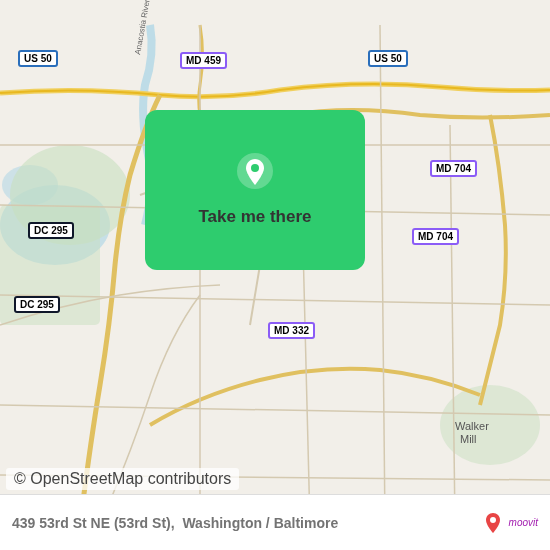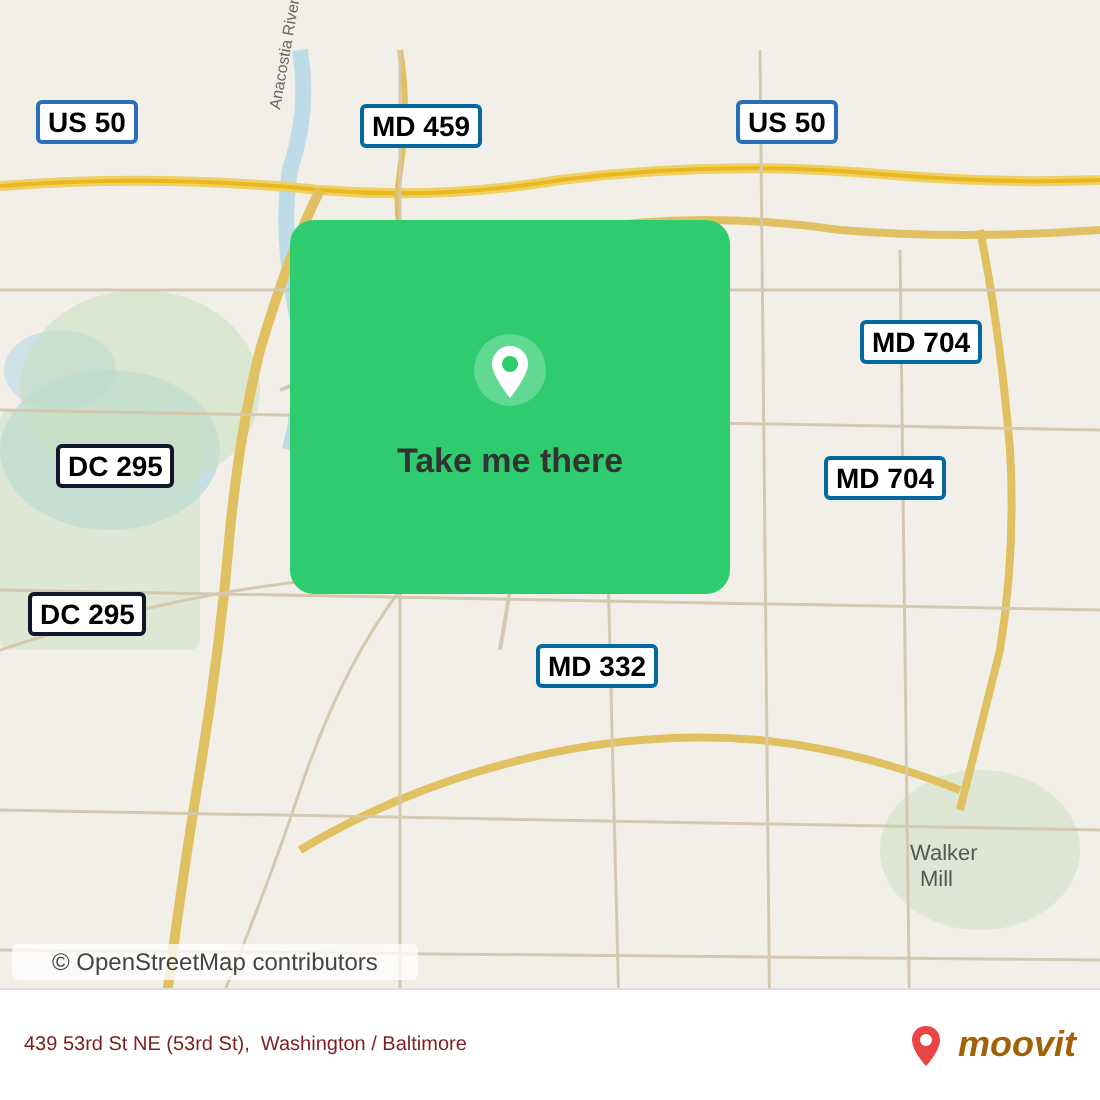--- a/index.html
+++ b/index.html
@@ -33,21 +33,21 @@
       width: 100%;
       height: 100%;
     }
 
     
     .location-card {
       position: absolute;
       top: 110px;
       left: 145px;
       width: 220px;
-      height: 187px;
+      height: 160px;
       background-color: #2ecc6e;
       border-radius: 12px;
       display: flex;
       flex-direction: column;
       align-items: center;
       justify-content: center;
       gap: 10px;
       z-index: 10;
     }
 
@@ -79,78 +79,78 @@
       background: #fff;
       border-top: 1px solid #ddd;
       display: flex;
       align-items: center;
       justify-content: space-between;
       padding: 0 12px;
       z-index: 20;
     }
 
     .address-text {
-      font-size: 10px;
-      color: #7f1d1d;
-      font-weight: 400;
+      font-size: 14px;
+      color: #737373;
+      font-weight: 700;
       flex: 1;
     }
 
     .moovit-logo {
       display: flex;
       align-items: center;
       gap: 4px;
       flex-shrink: 0;
     }
 
     .moovit-pin {
       width: 24px;
       height: 24px;
     }
 
     .moovit-text {
-      font-size: 18px;
-      font-weight: bold;
-      color: #a16207;
+      font-size: 10px;
+      font-weight: normal;
+      color: #a21caf;
       font-style: italic;
     }
 
     
     .osm-attr {
       position: absolute;
       bottom: 60px;
       left: 6px;
-      font-size: 12px;
+      font-size: 16px;
       color: #444;
       background: rgba(255,255,255,0.75);
-      padding: 2px 20px;
+      padding: 2px 8px;
       border-radius: 3px;
       z-index: 15;
     }
 
     
     .highway-label {
       position: absolute;
       z-index: 8;
-      font-size: 14px;
+      font-size: 10px;
       font-weight: bold;
       border-radius: 3px;
       padding: 1px 4px;
       display: flex;
       align-items: center;
       justify-content: center;
     }
     .us-hwy {
       background: #fff;
       border: 2px solid #2a6ebb;
       color: #000;
     }
     .md-hwy {
       background: #fff;
-      border: 2px solid #0369a1;
+      border: 2px solid #8b5cf6;
       color: #000;
     }
     .dc-hwy {
       background: #fff;
       border: 2px solid #0f172a;
       color: #000;
     }
   </style>
 </head>
 <body>

